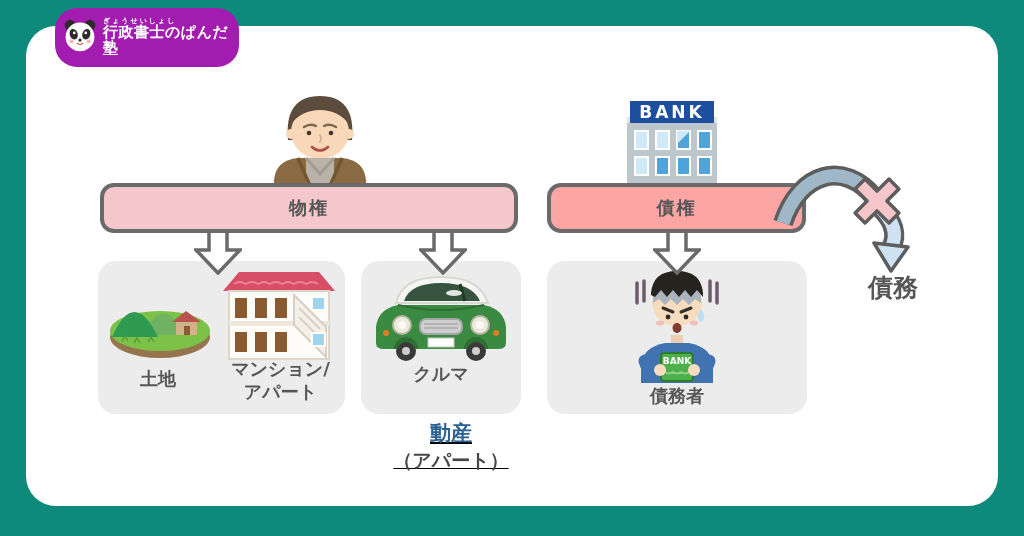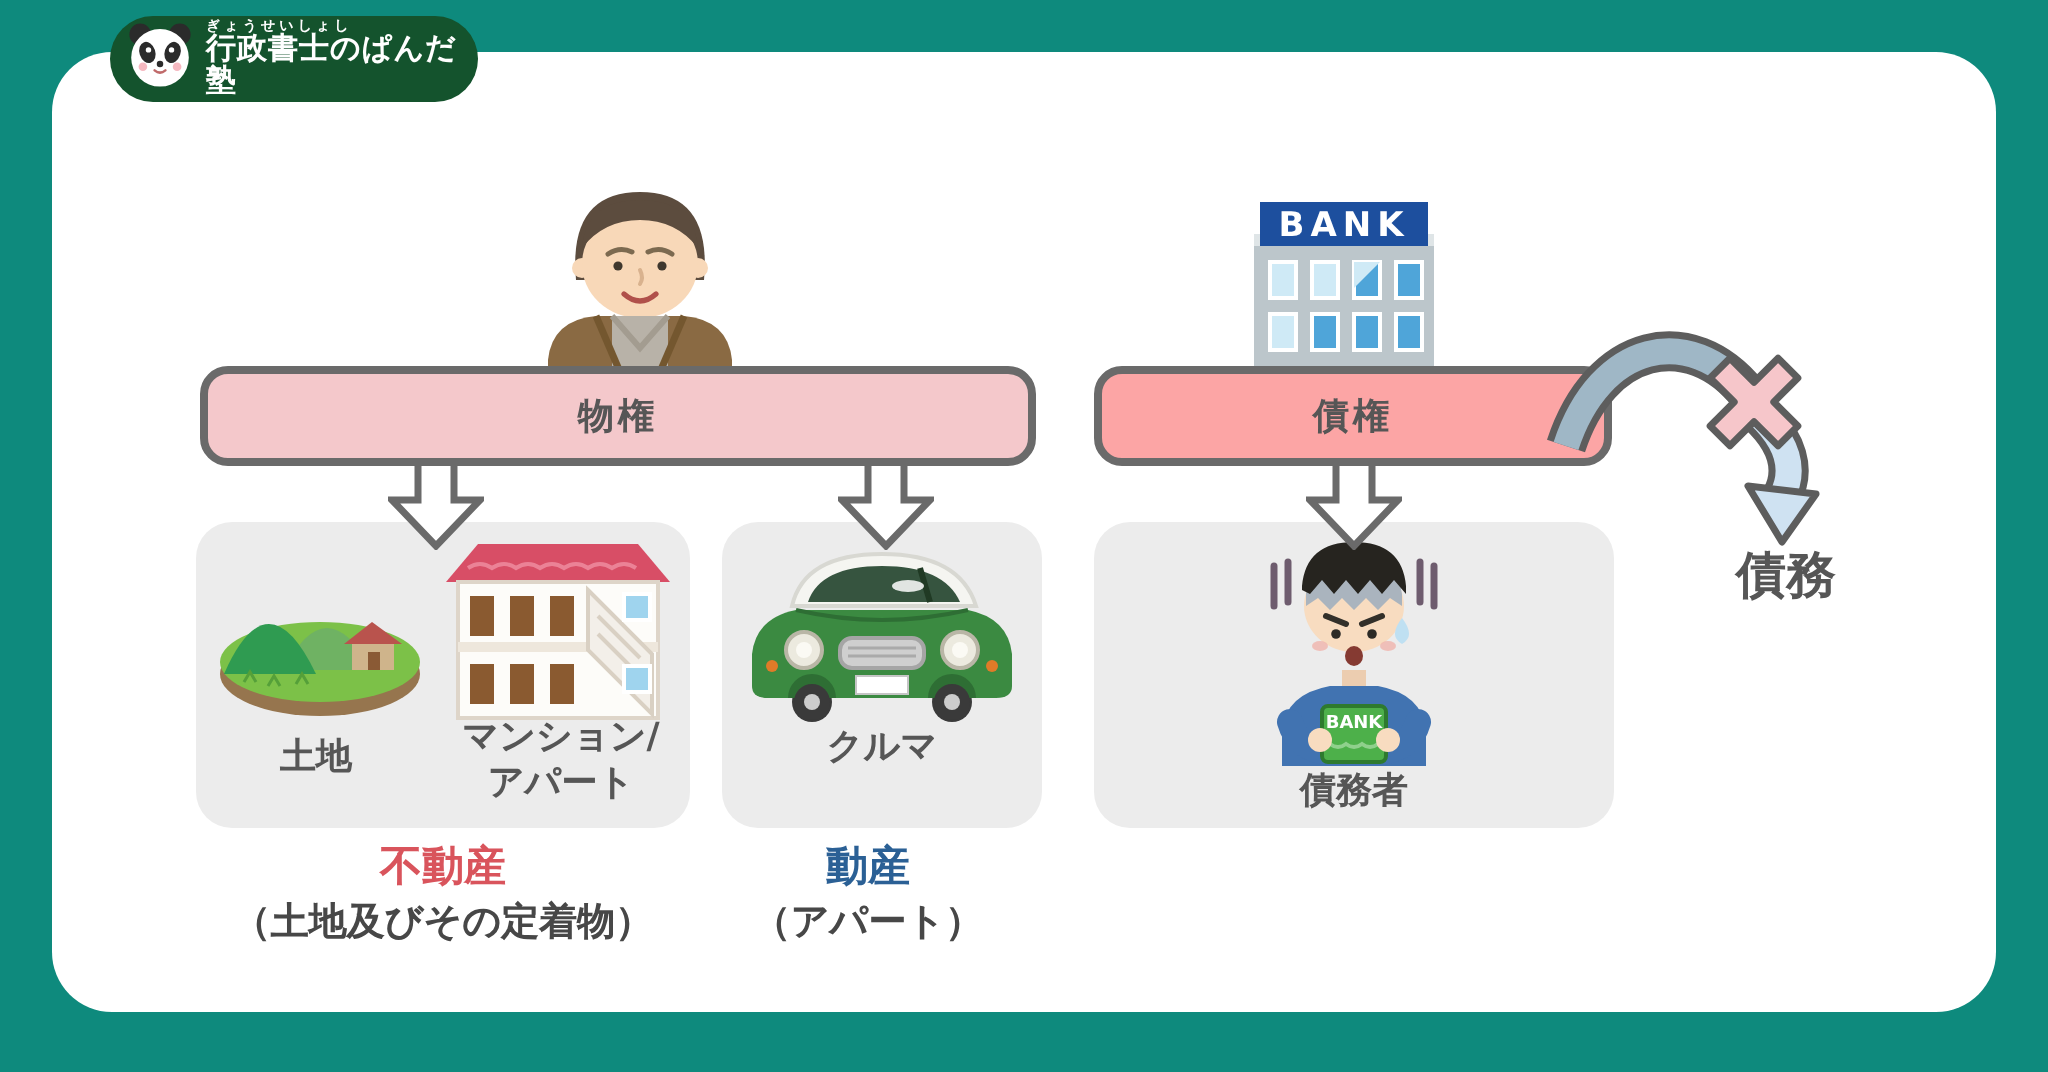--- a/index.html
+++ b/index.html
@@ -2,21 +2,21 @@
 <html><head>
 <meta charset="utf-8">
 <style>
   * { margin:0; padding:0; box-sizing:border-box; }
   html,body { width:100%; height:100%; }
   body { font-family:"DejaVu Sans","Liberation Sans",sans-serif; }
   .stage { position:relative; width:1024px; height:536px; background:#0e8a7d; overflow:hidden; }
   .panel { position:absolute; left:26px; top:26px; width:972px; height:480px; background:#ffffff; border-radius:30px; z-index:0; }
 
   
-  .badge { position:absolute; left:55px; top:8px; width:184px; height:43px; background:#14532d; border-radius:22px; display:flex; align-items:center; gap:5px; padding-left:7px; z-index:10; }
+  .badge { position:absolute; left:55px; top:8px; width:184px; height:59px; background:#a21caf; border-radius:22px; display:flex; align-items:center; gap:5px; padding-left:7px; z-index:10; }
   .badge-text { display:flex; flex-direction:column; line-height:1.05; }
   .badge-furigana { font-size:7px; color:#ffffff; letter-spacing:2px; font-weight:bold; }
   .badge-title { font-size:15px; color:#ffffff; font-weight:bold; letter-spacing:.5px; }
 
   
   .banner { position:absolute; top:183px; height:50px; border:4px solid #6a6a6a; border-radius:14px; display:flex; align-items:center; justify-content:center; z-index:4; }
   .banner-label { font-size:18px; font-weight:bold; color:#565656; letter-spacing:2px; }
   .banner-bukken { left:100px; width:418px; background:#f4c8cb; }
   .banner-saiken { left:547px; width:259px; background:#fca5a5; }
 
@@ -29,21 +29,21 @@
   
   .gbox { position:absolute; top:261px; height:153px; background:#ececec; border-radius:18px; z-index:2; }
   .gbox-left { left:98px; width:247px; }
   .gbox-mid { left:361px; width:160px; }
   .gbox-right { left:547px; width:260px; }
   .gbox .item-label { position:absolute; font-size:18px; font-weight:bold; color:#565656; text-align:center; line-height:1.25; }
 
   
   .caption { position:absolute; top:419px; text-align:center; z-index:2; }
   .caption-left { left:98px; width:247px; }
-  .caption-mid { left:354px; width:160px; }
+  .caption-mid { left:371px; width:160px;text-decoration:underline; }
   .cap-title { font-size:21px; font-weight:bold; }
   .cap-title-red { color:#d9545c; }
   .cap-title-blue { color:#2b6095; }
   .cap-note { font-size:19px; font-weight:bold; color:#474747; margin-top:1px; }
 
   
   .curved-arrow { position:absolute; left:770px; top:155px; z-index:5; }
   .debt-label { position:absolute; left:853px; top:271px; width:80px; text-align:center; font-size:25px; font-weight:bold; color:#565656; z-index:5; }
 </style>
 </head>
@@ -236,24 +236,20 @@
         <rect x="46" y="90" width="32" height="28" rx="3" fill="#4db04a" stroke="#2e7a2e" stroke-width="2"></rect>
         <path d="M50,109 q4,3 8,0 q4,3 8,0 q4,3 8,0" stroke="#8fd08c" stroke-width="2" fill="none"></path>
         <text x="62" y="101" font-size="9" font-weight="bold" fill="#ffffff" text-anchor="middle">BANK</text>
         <circle cx="45" cy="107" r="6" fill="#f8dcc0"></circle>
         <circle cx="79" cy="107" r="6" fill="#f8dcc0"></circle>
       </svg>
     </div>
     <div class="item-label" style="left:0; top:124px; width:260px;">債務者</div>
   </div>
 
-  <div class="caption caption-left">
-    <div class="cap-title cap-title-red">不動産</div>
-    <div class="cap-note">（土地及びその定着物）</div>
-  </div>
   <div class="caption caption-mid">
     <div class="cap-title cap-title-blue">動産</div>
     <div class="cap-note">（アパート）</div>
   </div>
 
   <div class="curved-arrow">
     <svg width="170" height="135" viewBox="0 0 170 135">
       <path d="M13,68 C30,16 75,6 104,42" stroke="#5d5d5d" stroke-width="20" fill="none"></path>
       <path d="M13,68 C30,16 75,6 104,42" stroke="#9fb7c6" stroke-width="13" fill="none"></path>
       <path d="M109,52 C124,66 128,80 121,93" stroke="#5d5d5d" stroke-width="20" fill="none"></path>

